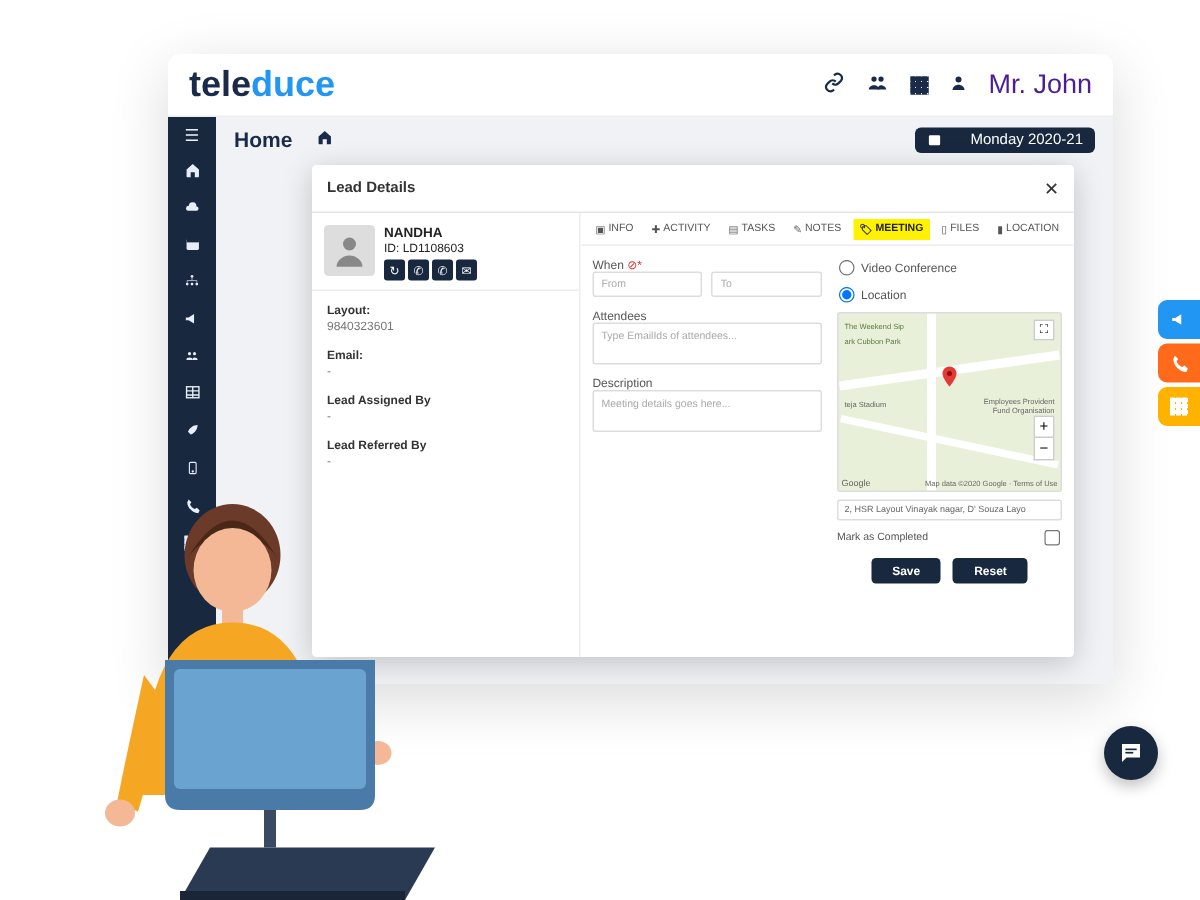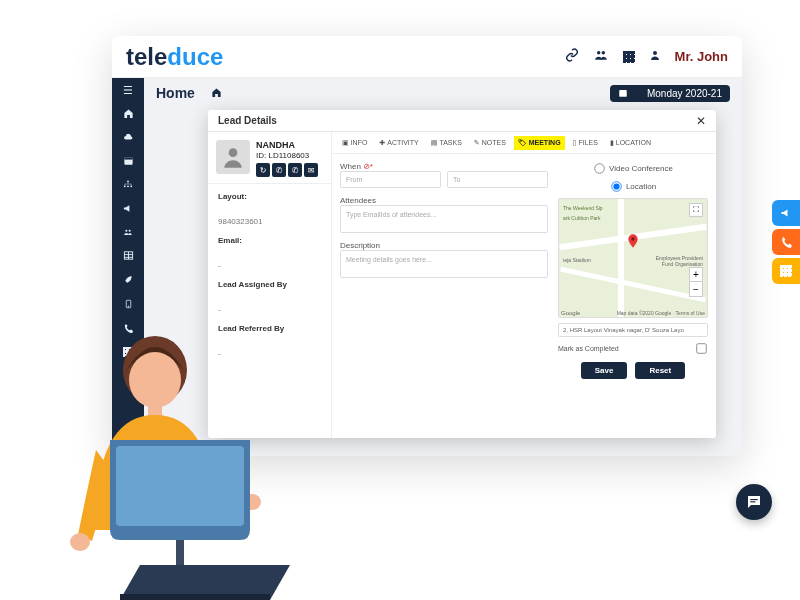--- a/index.html
+++ b/index.html
@@ -3,58 +3,58 @@
 <meta charset="utf-8">
 <style>
 *{box-sizing:border-box;margin:0;padding:0;font-family:Arial,sans-serif}
 body{width:800px;height:600px;position:relative;overflow:hidden;background:#fff}
 .app{position:absolute;left:112px;top:36px;width:630px;height:420px;background:#fff;border-radius:8px;box-shadow:0 10px 40px rgba(0,0,0,0.15);overflow:hidden}
 .topbar{height:42px;display:flex;align-items:center;padding:0 14px;border-bottom:1px solid #eee}
 .logo{font-size:24px;font-weight:700;color:#1a2b4a}
 .logo .accent{color:#2196f3}
 .topbar-right{margin-left:auto;display:flex;align-items:center;gap:14px}
 .topbar-right .ic{color:#1a2b4a;font-size:13px;cursor:pointer}
-.username{font-size:13px;font-weight:700;color:#7f1d1d}
+.username{font-size:18px;font-weight:400;color:#4c1d95}
 .sidebar{position:absolute;left:0;top:42px;bottom:0;width:32px;background:#17283f;display:flex;flex-direction:column;align-items:center;padding-top:6px;gap:11px}
 .sidebar .sic{color:#e8eef7;font-size:11px;cursor:pointer}
 .content{position:absolute;left:32px;top:42px;right:0;bottom:0;background:#f0f2f6}
 .crumb{height:30px;display:flex;align-items:center;padding:0 12px}
 .crumb-title{font-size:14px;font-weight:700;color:#1a2b4a;margin-right:16px}
 .crumb .hic{color:#1a2b4a;font-size:11px}
 .datebadge{margin-left:auto;background:#17283f;color:#fff;border-radius:4px;padding:3px 8px;font-size:10px;display:flex;align-items:center;gap:19px}
 .modal{position:absolute;left:64px;top:32px;width:508px;height:328px;background:#fff;border-radius:3px;box-shadow:0 4px 20px rgba(0,0,0,0.2);display:flex;flex-direction:column}
-.modal-head{height:22px;display:flex;align-items:center;padding:0 10px;border-bottom:1px solid #e5e5e5}
+.modal-head{height:32px;display:flex;align-items:center;padding:0 10px;border-bottom:1px solid #e5e5e5}
 .modal-title{font-size:10px;font-weight:600;color:#333}
 .modal-close{margin-left:auto;font-size:12px;color:#333;cursor:pointer}
 .modal-body{flex:1;display:flex;overflow:hidden}
-.leftcol{width:124px;border-right:1px solid #eee;display:flex;flex-direction:column}
+.leftcol{width:179px;border-right:1px solid #eee;display:flex;flex-direction:column}
 .leadcard{display:flex;padding:8px 8px 6px;gap:6px;border-bottom:1px solid #eee}
 .avatar{width:34px;height:34px;background:#ddd;border-radius:3px;display:flex;align-items:center;justify-content:center}
 .avatar svg{width:26px;height:26px;fill:#888}
 .leadinfo .nm{font-size:9px;font-weight:700;color:#222}
 .leadinfo .lid{font-size:8px;color:#222;margin-top:1px}
 .chiprow{display:flex;gap:2px;margin-top:3px}
 .chip{width:14px;height:14px;background:#17283f;border-radius:2px;display:flex;align-items:center;justify-content:center;color:#fff;font-size:8px}
 .fields{padding:8px 10px;display:flex;flex-direction:column;gap:10px;font-size:8px;color:#444}
 .fields .lbl{font-weight:600;color:#333}
-.fields .val{color:#777;margin-top:16px}
+.fields .val{color:#777;margin-top:2px}
 .rightcol{flex:1;display:flex;flex-direction:column}
 .tabs{height:22px;display:flex;align-items:center;padding:0 6px;gap:4px;border-bottom:1px solid #eee}
 .tab{font-size:7px;color:#555;padding:3px 4px;display:flex;align-items:center;gap:2px;cursor:pointer;white-space:nowrap}
 .tab.active{background:#fff200;color:#222;font-weight:700}
 .tabbody{flex:1;display:flex;padding:8px;gap:10px;overflow:hidden}
 .formcol{flex:1;display:flex;flex-direction:column;gap:8px;font-size:8px;color:#555}
 .flabel{font-size:8px;color:#555}
 .flabel .req{color:#d33}
 .daterow{display:flex;gap:6px}
 .fakein{border:1px solid #ddd;border-radius:2px;padding:4px 5px;font-size:7px;color:#aaa;flex:1;background:#fff}
 .assign{border:1px solid #ddd;border-radius:2px;padding:4px 5px;font-size:7px;color:#aaa;display:flex;justify-content:space-between;align-items:center}
 .textarea{border:1px solid #ddd;border-radius:2px;padding:5px;font-size:7px;color:#aaa;height:28px}
 .mapcol{width:150px;display:flex;flex-direction:column;gap:5px;font-size:8px}
-.radiorow{display:flex;align-items:center;gap:3px;color:#555;justify-content:center}
+.radiorow{display:flex;align-items:center;gap:3px;color:#555;}
 .radiorow input{transform:scale(0.8)}
 .mapbox{width:100%;height:120px;background:#e9f0d9;border:1px solid #ddd;border-radius:2px;position:relative;overflow:hidden}
 .mapbox .road{position:absolute;background:#fff}
 .mapbox .pin{position:absolute;left:50%;top:44%;transform:translate(-50%,-100%)}
 .mapbox .pin svg{width:16px;height:16px;fill:#e53935}
 .mapbox .zoom{position:absolute;right:4px;bottom:20px;background:#fff;border:1px solid #ccc;width:14px;display:flex;flex-direction:column}
 .mapbox .zoom div{height:14px;display:flex;align-items:center;justify-content:center;font-size:10px;border-bottom:1px solid #ccc;cursor:pointer}
 .mapbox .full{position:absolute;right:4px;top:4px;width:14px;height:14px;background:#fff;border:1px solid #ccc;font-size:8px;display:flex;align-items:center;justify-content:center}
 .mapbox .credit{position:absolute;right:2px;bottom:1px;font-size:5px;color:#666}
 .mapbox .gl{position:absolute;left:2px;bottom:1px;font-size:6px;color:#666}

